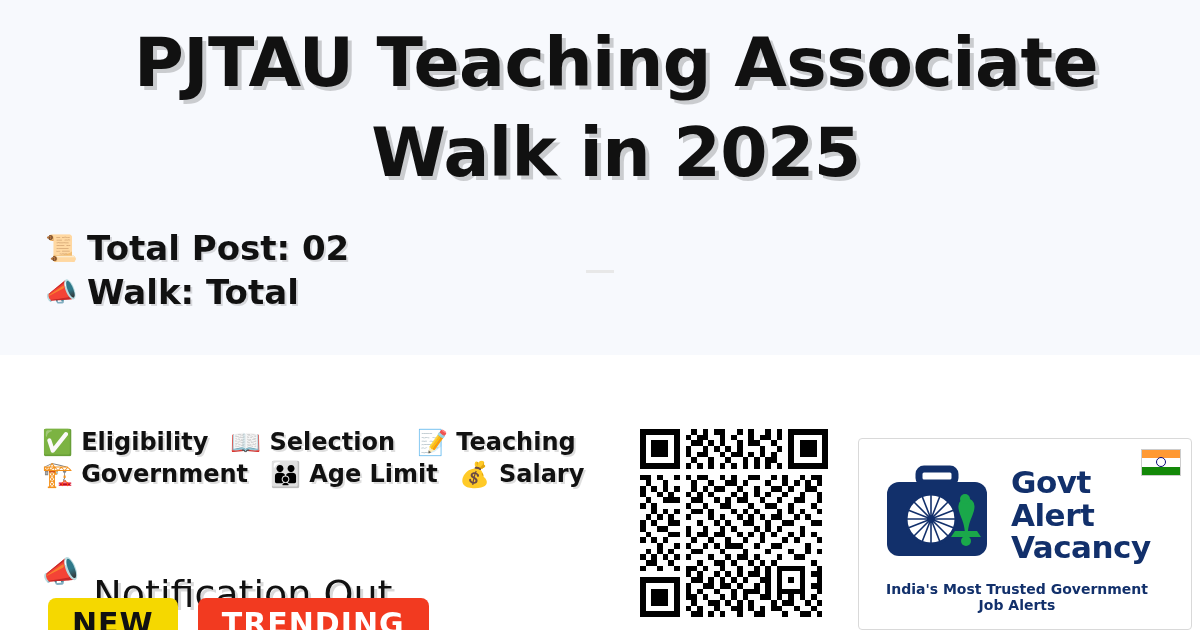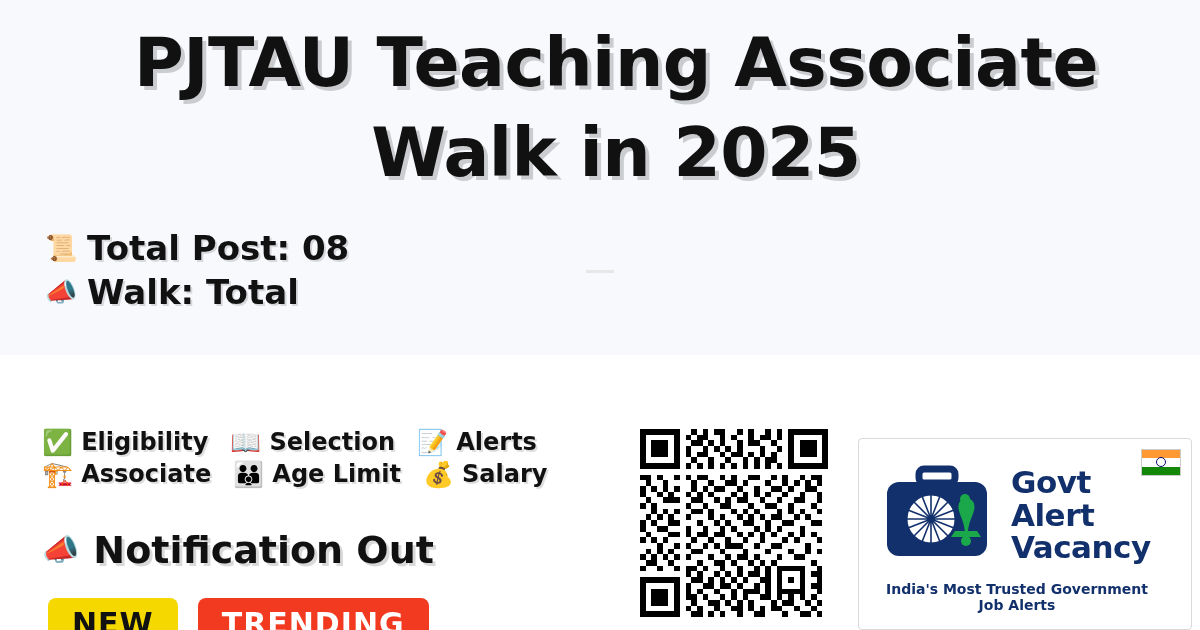--- a/index.html
+++ b/index.html
@@ -117,24 +117,25 @@
     display: flex;
     align-items: center;
     gap: 14px;
   }
   .notif-emoji {
     font-size: 30px;
     line-height: 1;
   }
   .notif-text {
     font-family: "DejaVu Sans", sans-serif;
-    font-weight: 700;
+    font-weight: 400;
     font-size: 38px;
     color: #111111;
     text-shadow: 3px 3px 0 rgba(0,0,0,0.15);
+    margin-top: 44px;
   }
   .badges {
     position: absolute;
     left: 48px;
     top: 598px;
     display: flex;
     gap: 20px;
     align-items: center;
   }
   .badge {
@@ -249,47 +250,47 @@
 
   <div class="title-wrap">
     <div class="title">PJTAU Teaching Associate Walk in 2025</div>
   </div>
 
   <div class="faint-mark"></div>
 
   <div class="posts">
     <div class="post-line">
       <span class="post-emoji">📜</span>
-      <span class="post-text">Total Post: 08</span>
+      <span class="post-text">Total Post: 02</span>
     </div>
     <div class="post-line">
       <span class="post-emoji">📣</span>
       <span class="post-text">Walk: Total</span>
     </div>
   </div>
 
   <div class="features">
     <div class="feat-row">
       <div class="feat">
         <span class="feat-emoji">✅</span>
         <span class="feat-label">Eligibility</span>
       </div>
       <div class="feat">
         <span class="feat-emoji">📖</span>
         <span class="feat-label">Selection</span>
       </div>
       <div class="feat">
         <span class="feat-emoji">📝</span>
-        <span class="feat-label">Alerts</span>
+        <span class="feat-label">Teaching</span>
       </div>
     </div>
     <div class="feat-row">
       <div class="feat">
         <span class="feat-emoji">🏗️</span>
-        <span class="feat-label">Associate</span>
+        <span class="feat-label">Government</span>
       </div>
       <div class="feat">
         <span class="feat-emoji">👪</span>
         <span class="feat-label">Age Limit</span>
       </div>
       <div class="feat">
         <span class="feat-emoji">💰</span>
         <span class="feat-label">Salary</span>
       </div>
     </div>

